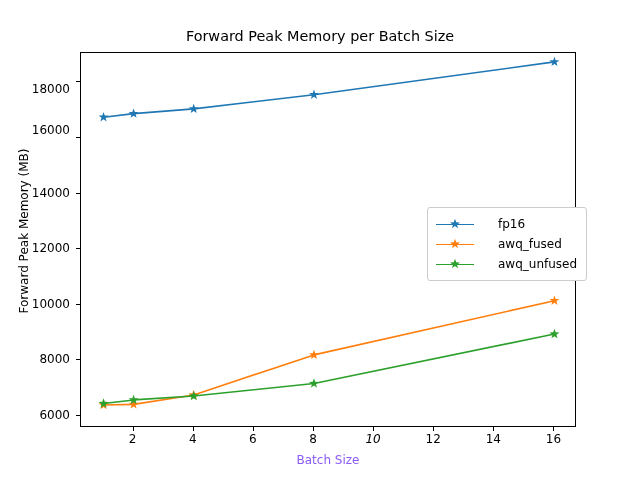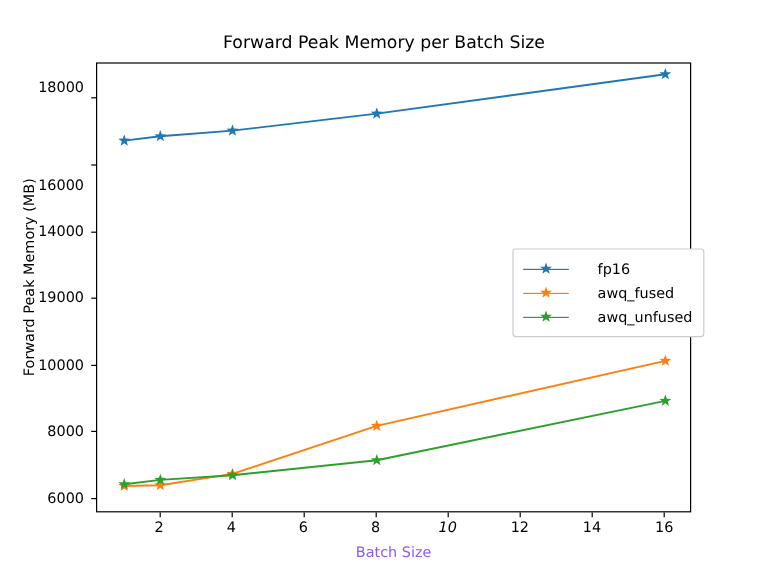--- a/index.html
+++ b/index.html
@@ -156,24 +156,24 @@
 <div id="figure">
 
   <div id="chart-title">Forward Peak Memory per Batch Size</div>
 
   <div id="ylabel">Forward Peak Memory (MB)</div>
 
   <div id="ytick-labels">
       <div class="ytick-label" style="top: 363.047px;">6000</div>
       <div class="ytick-label" style="top: 307.45px;">8000</div>
       <div class="ytick-label" style="top: 251.853px;">10000</div>
-      <div class="ytick-label" style="top: 196.256px;">19000</div>
+      <div class="ytick-label" style="top: 196.256px;">12000</div>
       <div class="ytick-label" style="top: 140.66px;">14000</div>
-      <div class="ytick-label" style="top: 102px;">16000</div>
-      <div class="ytick-label" style="top: 21px;">18000</div>
+      <div class="ytick-label" style="top: 78px;">16000</div>
+      <div class="ytick-label" style="top: 37px;">18000</div>
     </div>
   <div id="ytick-marks">
       <div class="ytick-mark" style="top: 415.047px;"></div>
       <div class="ytick-mark" style="top: 359.45px;"></div>
       <div class="ytick-mark" style="top: 303.853px;"></div>
       <div class="ytick-mark" style="top: 248.256px;"></div>
       <div class="ytick-mark" style="top: 192.66px;"></div>
       <div class="ytick-mark" style="top: 137.063px;"></div>
       <div class="ytick-mark" style="top: 81.4663px;"></div>
     </div>

